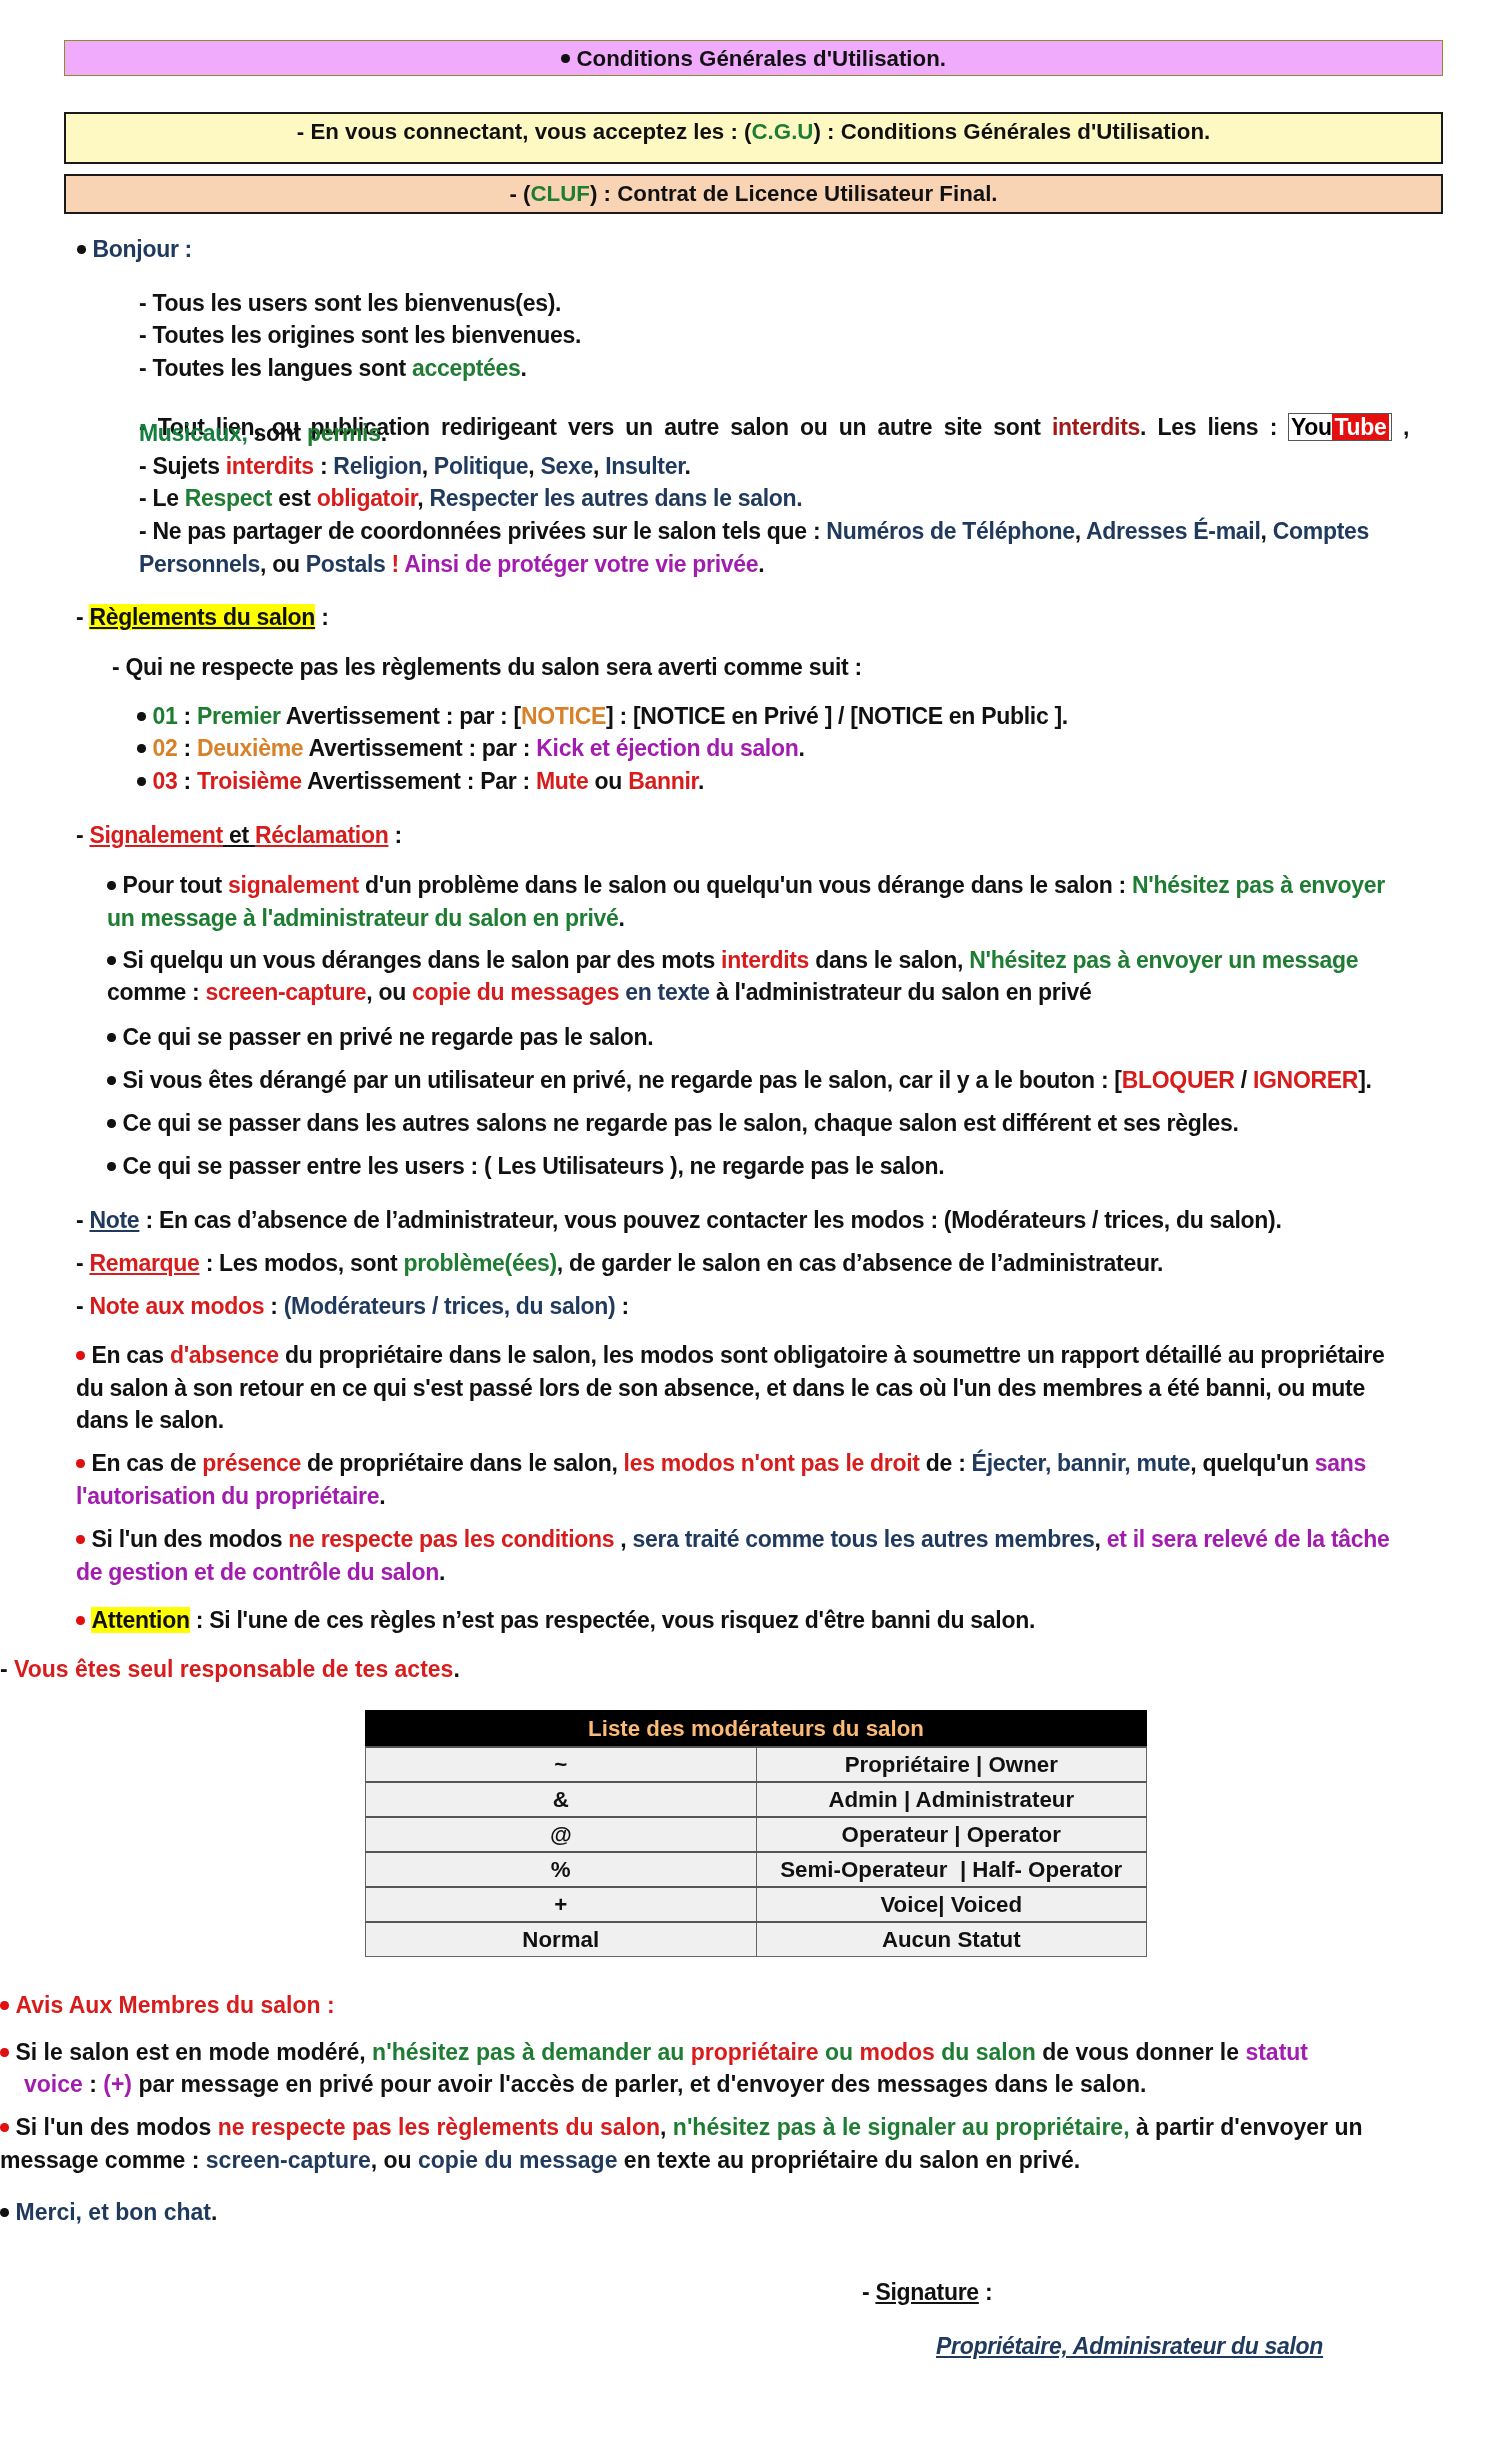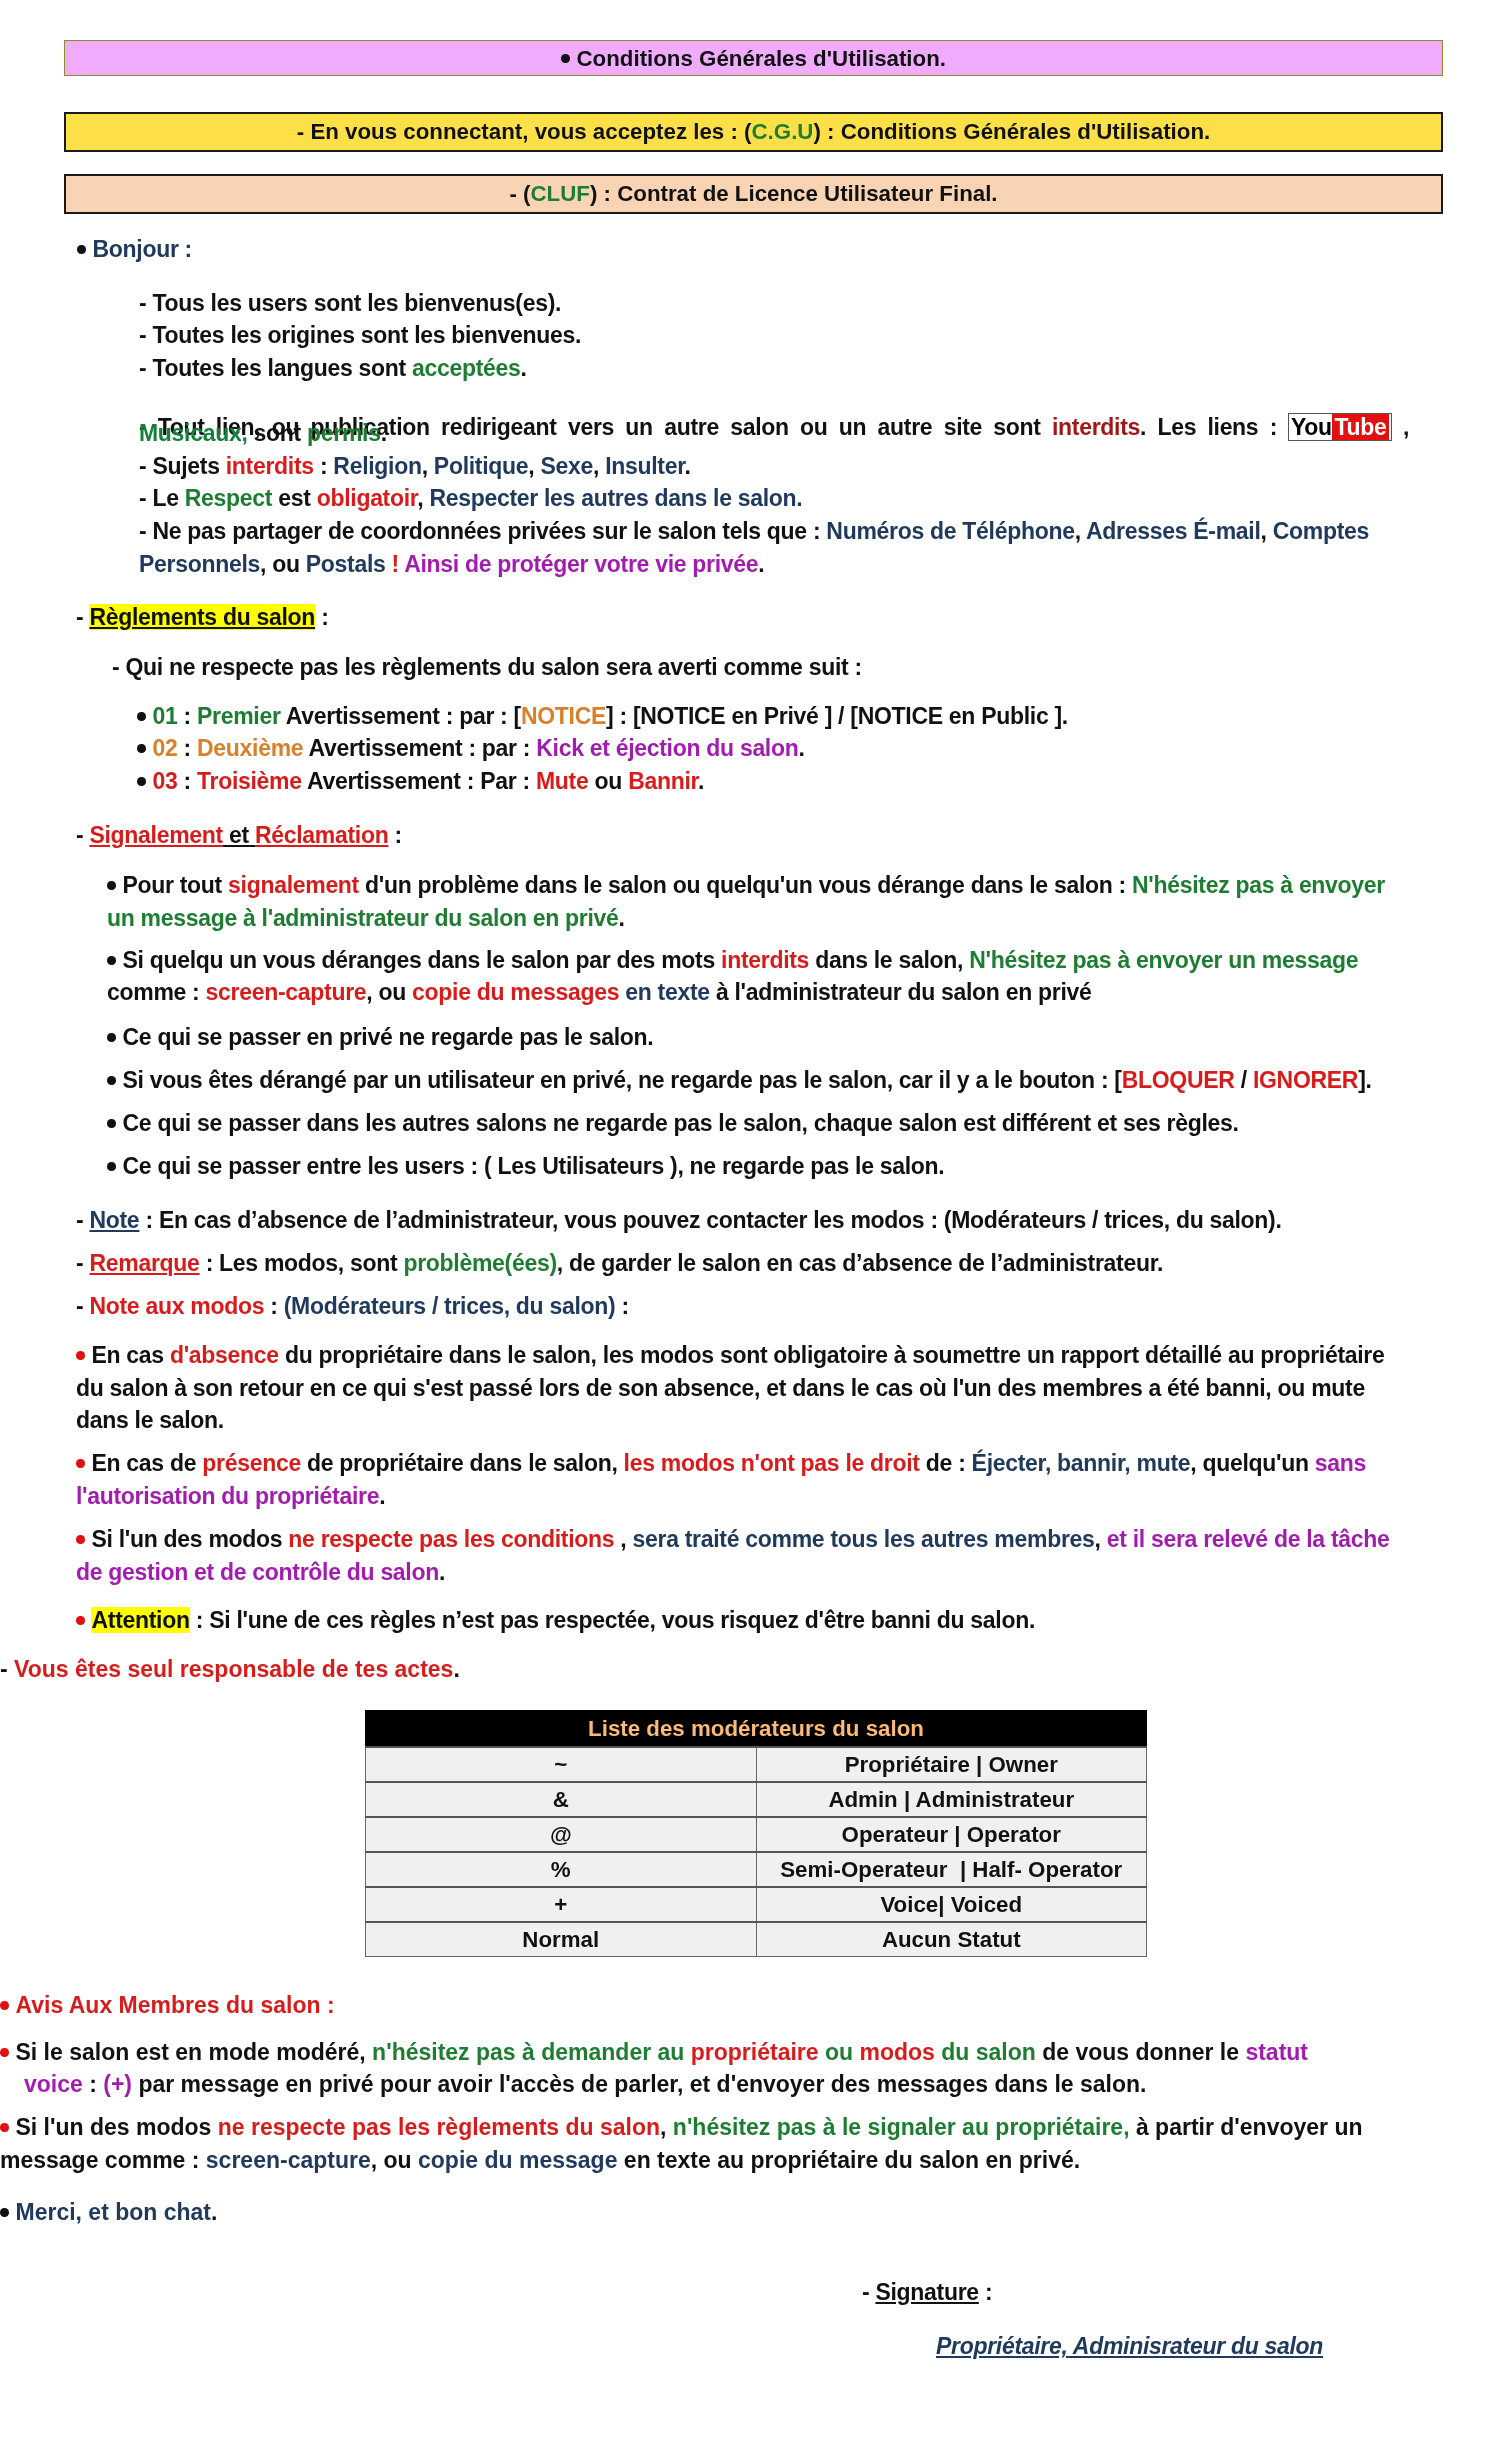--- a/index.html
+++ b/index.html
@@ -1,21 +1,21 @@
 <!DOCTYPE html>
 <html style="font-size:13.7px"><head>
 <meta charset="utf-8">
 <style>
   html, body { margin:0; padding:0; background:#ffffff; }
   body { width:1508px; height:2462px; position:relative; overflow:hidden;
          font-family:"Liberation Sans", "DejaVu Sans", sans-serif; font-weight:bold; color:#111; }
   .banner { position:absolute; left:64px; width:1379px; text-align:center; font-size:22.3px;
             box-sizing:border-box; }
   .b1 { top:40px; height:36px; line-height:36px; background:#f0abfc; border:1.7px solid #8c8c2a; }
-  .b2 { top:112px; height:40px; line-height:36px; background:#fde047; border:2.6px solid #1a1a1a; }
+  .b2 { top:112px; height:52px; line-height:36px; background:#fef9c3; border:2.6px solid #1a1a1a; }
   .b3 { top:174px; height:40px; line-height:36px; background:#f8d3b4; border:2.6px solid #1a1a1a; }
   .line { position:absolute; font-size:23px; white-space:nowrap; letter-spacing:-0.3px; }
   .green { color:#1e7d32; }
   .red { color:#d81c1c; }
   .dred { color:#a01818; }
   .navy { color:#203a5e; }
   .brown { color:#a21caf; }
   .orange { color:#d7822a; }
   .maroon { color:#15803d; }
   .ul { text-decoration:underline; }

